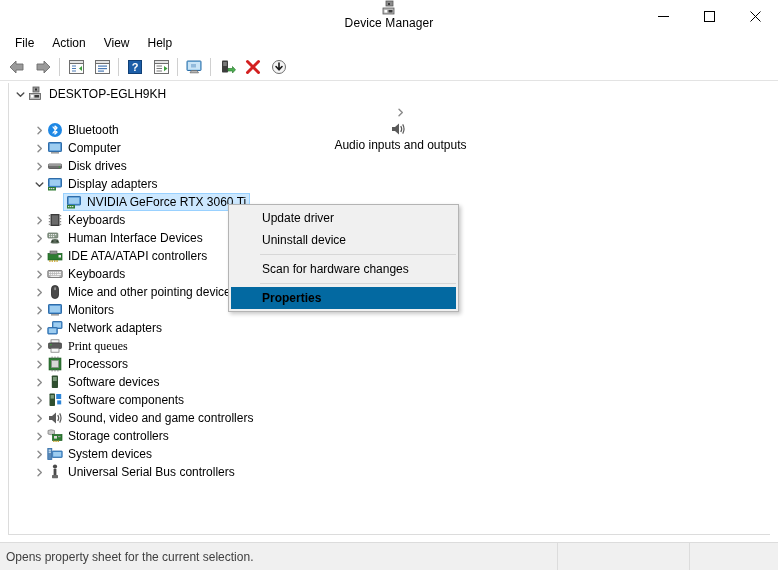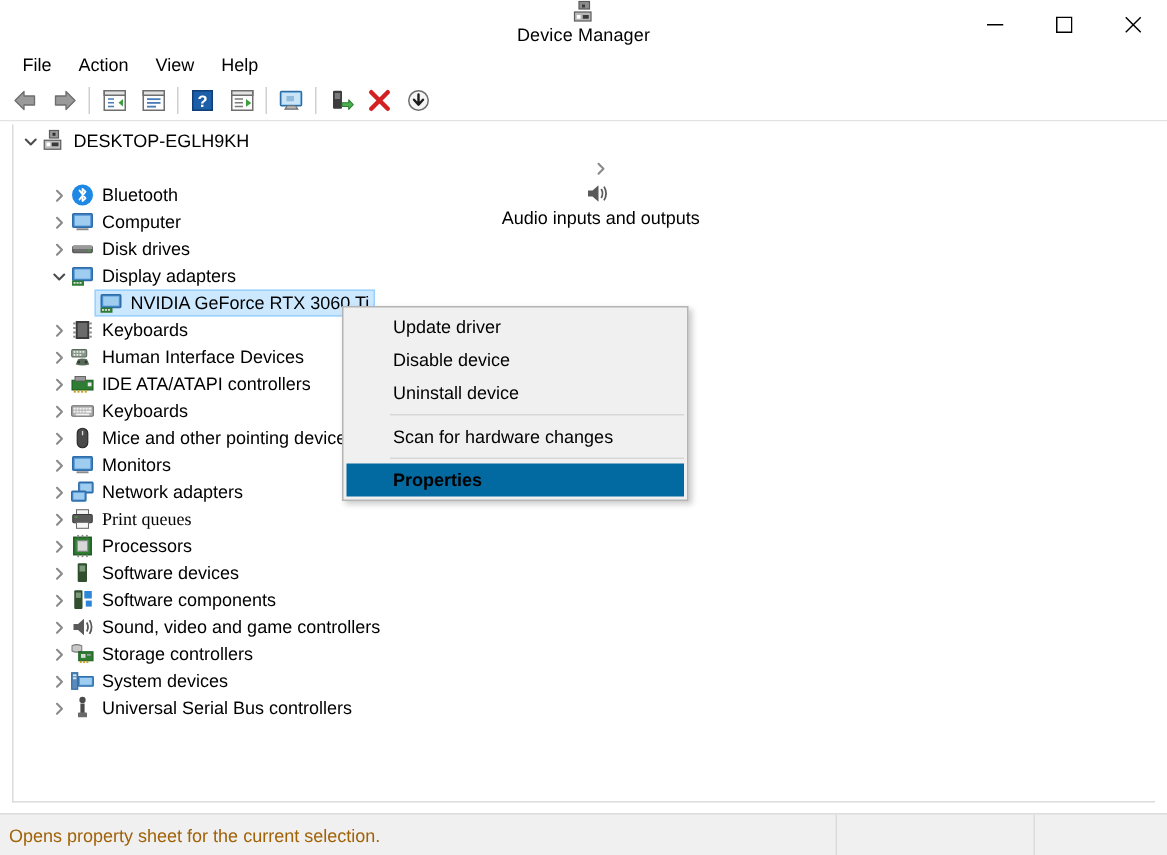--- a/index.html
+++ b/index.html
@@ -211,21 +211,21 @@
     display: flex;
     align-items: center;
     border-right: 1px solid #dcdcdc;
     box-sizing: border-box;
   }
   .status-pane.p1 { width: 558px; padding-left: 6px; }
   .status-pane.p2 { width: 132px; }
   .status-pane.p3 { width: 88px; border-right: none; }
   .status-text {
     font-size: 12px;
-    color: #a16207;
+    color: #404040;
   }
 </style>
 </head>
 <body>
 
 <div class="titlebar">
   <div class="title-icon">
     <svg width="16" height="16" viewBox="0 0 16 16">
       <rect x="4" y="1" width="7" height="5" fill="#8c8c8c" stroke="#5a5a5a" stroke-width="0.8"></rect>
       <rect x="6" y="3" width="2" height="2" fill="#3a3a3a"></rect>
@@ -741,21 +741,20 @@
           </svg>
         </div>
         <div class="tlabel">Universal Serial Bus controllers</div>
       </div>
 
     </div>
   </div>
 
   <div class="ctxmenu" style="top:123px;">
     <div class="ctx-item">Update driver</div>
-    <div class="ctx-item">Disable device</div>
     <div class="ctx-item">Uninstall device</div>
     <div class="ctx-sep"></div>
     <div class="ctx-item">Scan for hardware changes</div>
     <div class="ctx-sep"></div>
     <div class="ctx-item active">Properties</div>
   </div>
 </div>
 
 <div class="statusbar">
   <div class="status-pane p1">

